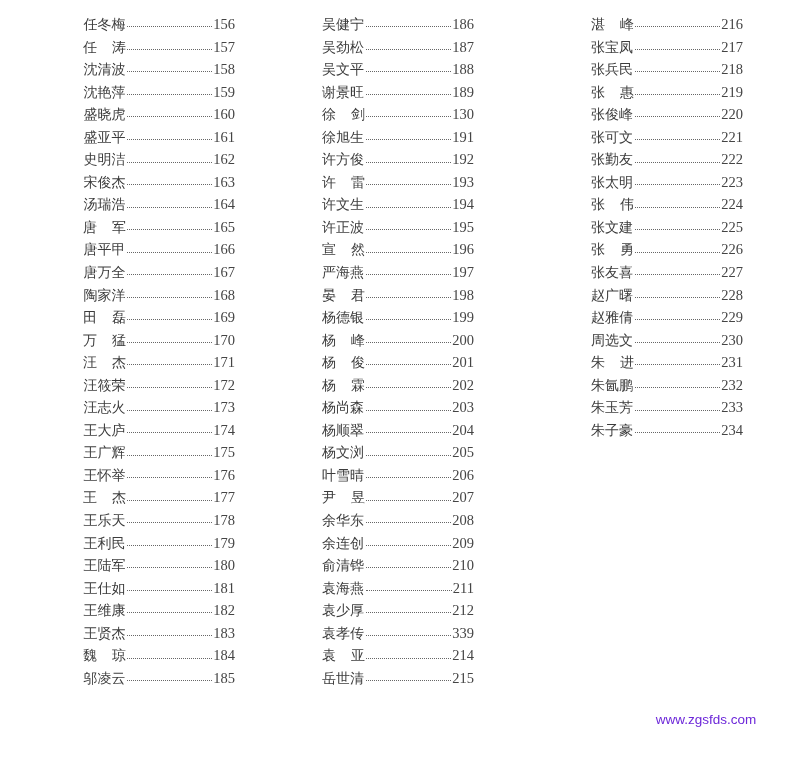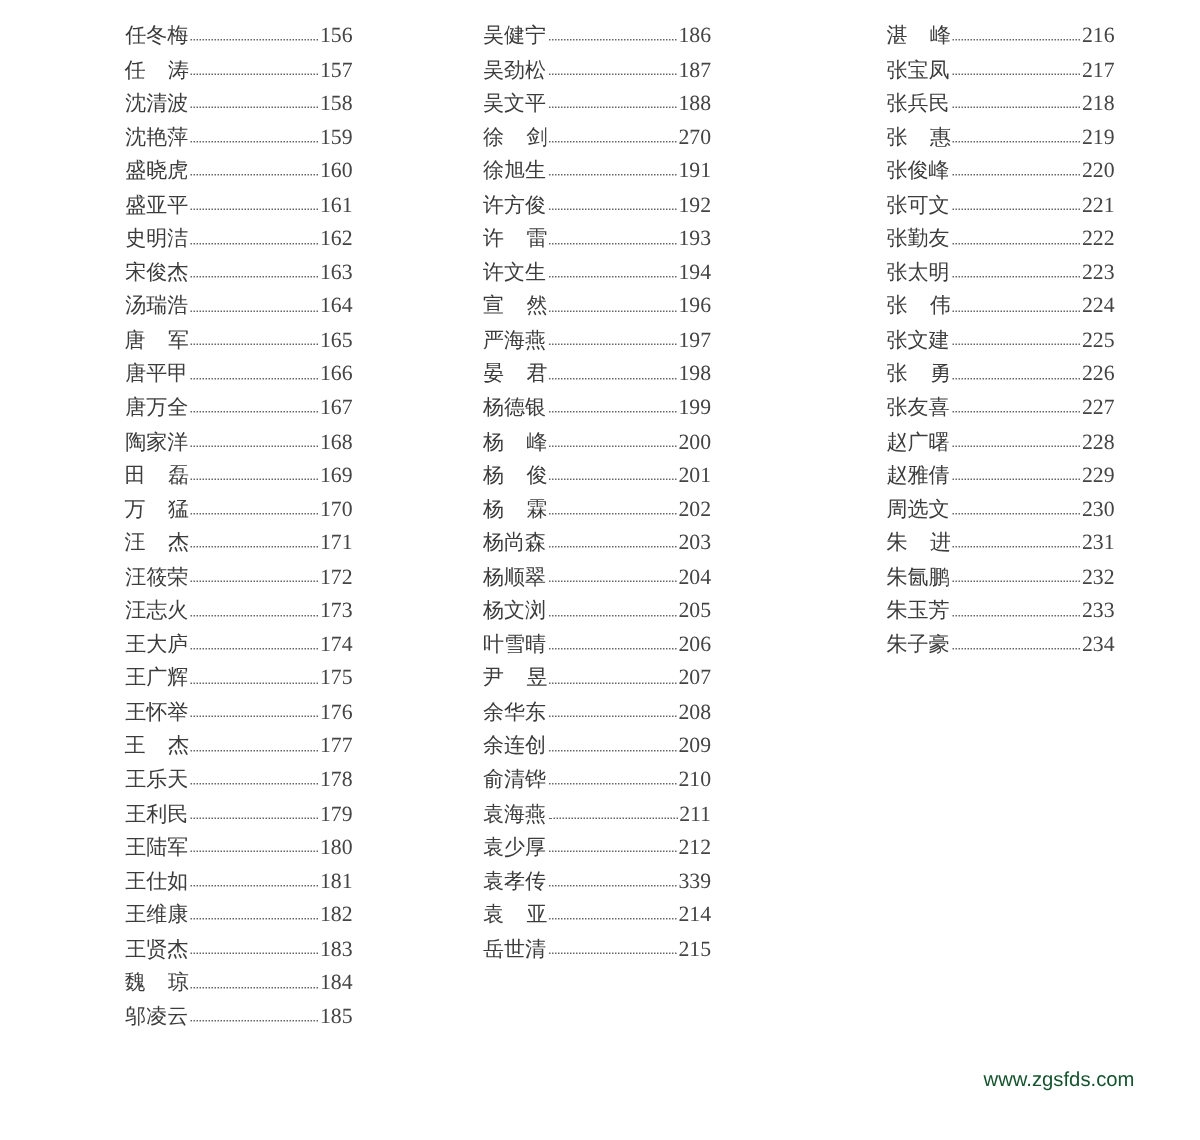--- a/index.html
+++ b/index.html
@@ -19,21 +19,21 @@
   .name.spaced { display: flex; justify-content: space-between; }
   .dots {
     flex: 1 1 auto; margin: 0 1px; height: 1px; align-self: center; margin-top: 4px;
     border-bottom: 2px dotted #666; border-bottom-width: 1.6px;
   }
   .page { flex: 0 0 auto; font-family: "Liberation Serif", serif; font-size: 14.5px; color: #444; }
   .watermark {
     position: absolute; left: 626px; top: 712px; width: 160px; text-align: center; color: #9a9a9a;
   }
   .wm-cn { font-size: 20px; letter-spacing: 2px; font-family: "DejaVu Serif", serif; line-height: 22px; color: #a8a8a8; }
-  .wm-url { font-family: "Liberation Sans", sans-serif; font-size: 13.5px; line-height: 16px; color: #14532d; }
+  .wm-url { font-family: "Liberation Sans", sans-serif; font-size: 13.5px; line-height: 16px; color: #6d28d9; }
 </style>
 </head>
 <body>
 
 <div id="index">
   <div class="col c1">
       <div class="row">
         <span class="name">任冬梅</span>
         <span class="dots"></span>
         <span class="page">156</span>
@@ -215,26 +215,31 @@
         <span class="name">吴劲松</span>
         <span class="dots"></span>
         <span class="page">187</span>
       </div>
       <div class="row">
         <span class="name">吴文平</span>
         <span class="dots"></span>
         <span class="page">188</span>
       </div>
       <div class="row">
+        <span class="name">谢景旺</span>
+        <span class="dots"></span>
+        <span class="page">189</span>
+      </div>
+      <div class="row">
         <span class="name spaced" title="徐　剑">
           <span>徐</span>
           <span>剑</span>
         </span>
         <span class="dots"></span>
-        <span class="page">270</span>
+        <span class="page">130</span>
       </div>
       <div class="row">
         <span class="name">徐旭生</span>
         <span class="dots"></span>
         <span class="page">191</span>
       </div>
       <div class="row">
         <span class="name">许方俊</span>
         <span class="dots"></span>
         <span class="page">192</span>
@@ -244,20 +249,25 @@
           <span>许</span>
           <span>雷</span>
         </span>
         <span class="dots"></span>
         <span class="page">193</span>
       </div>
       <div class="row">
         <span class="name">许文生</span>
         <span class="dots"></span>
         <span class="page">194</span>
+      </div>
+      <div class="row">
+        <span class="name">许正波</span>
+        <span class="dots"></span>
+        <span class="page">195</span>
       </div>
       <div class="row">
         <span class="name spaced" title="宣　然">
           <span>宣</span>
           <span>然</span>
         </span>
         <span class="dots"></span>
         <span class="page">196</span>
       </div>
       <div class="row">

